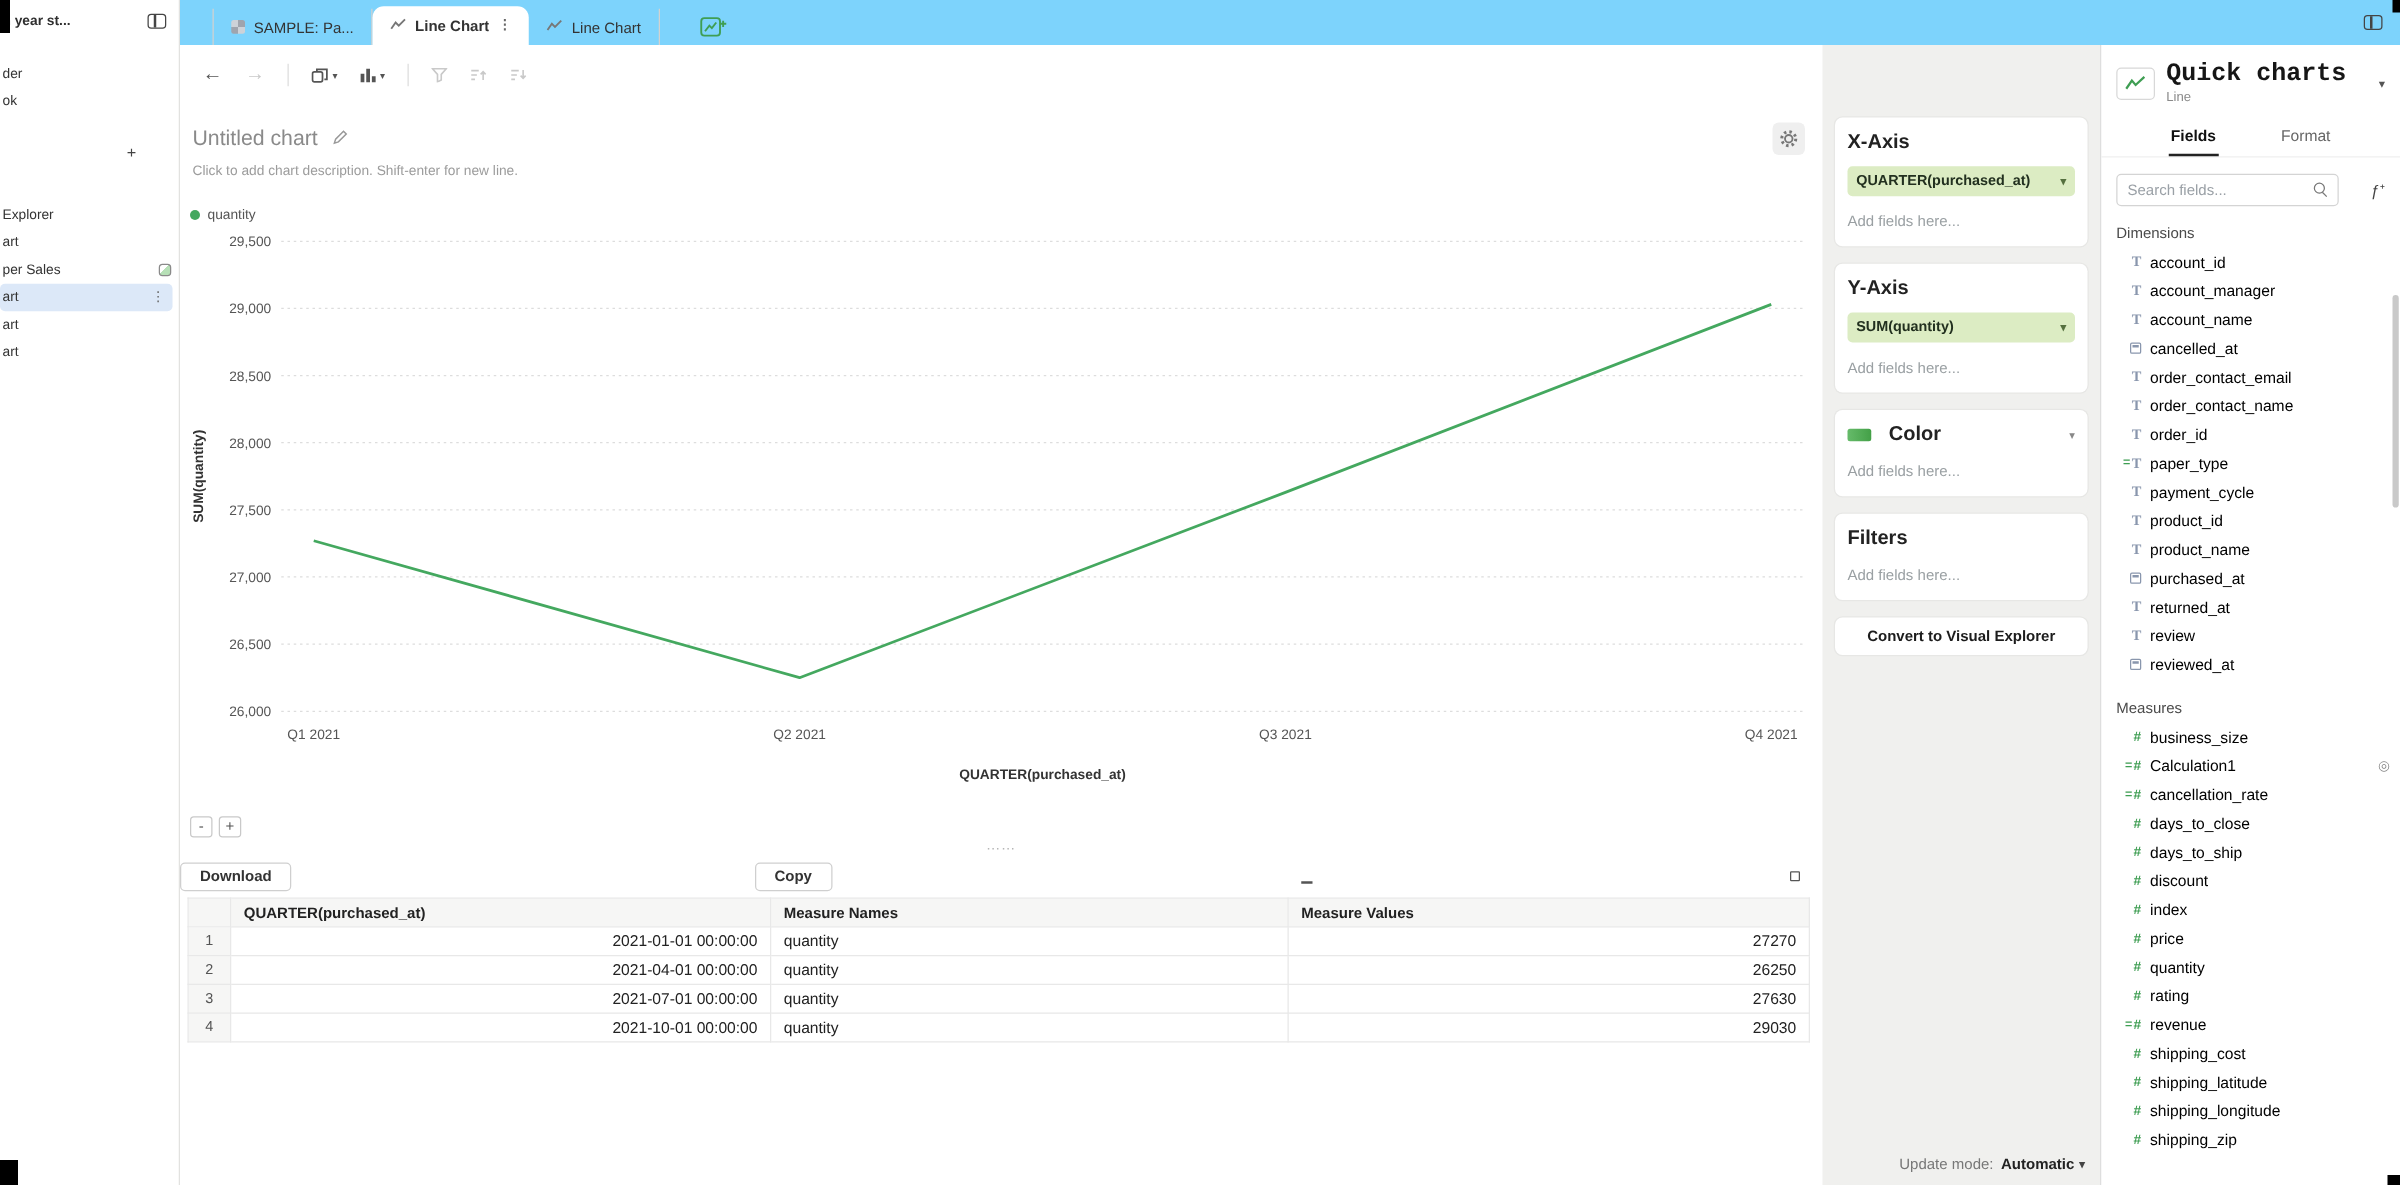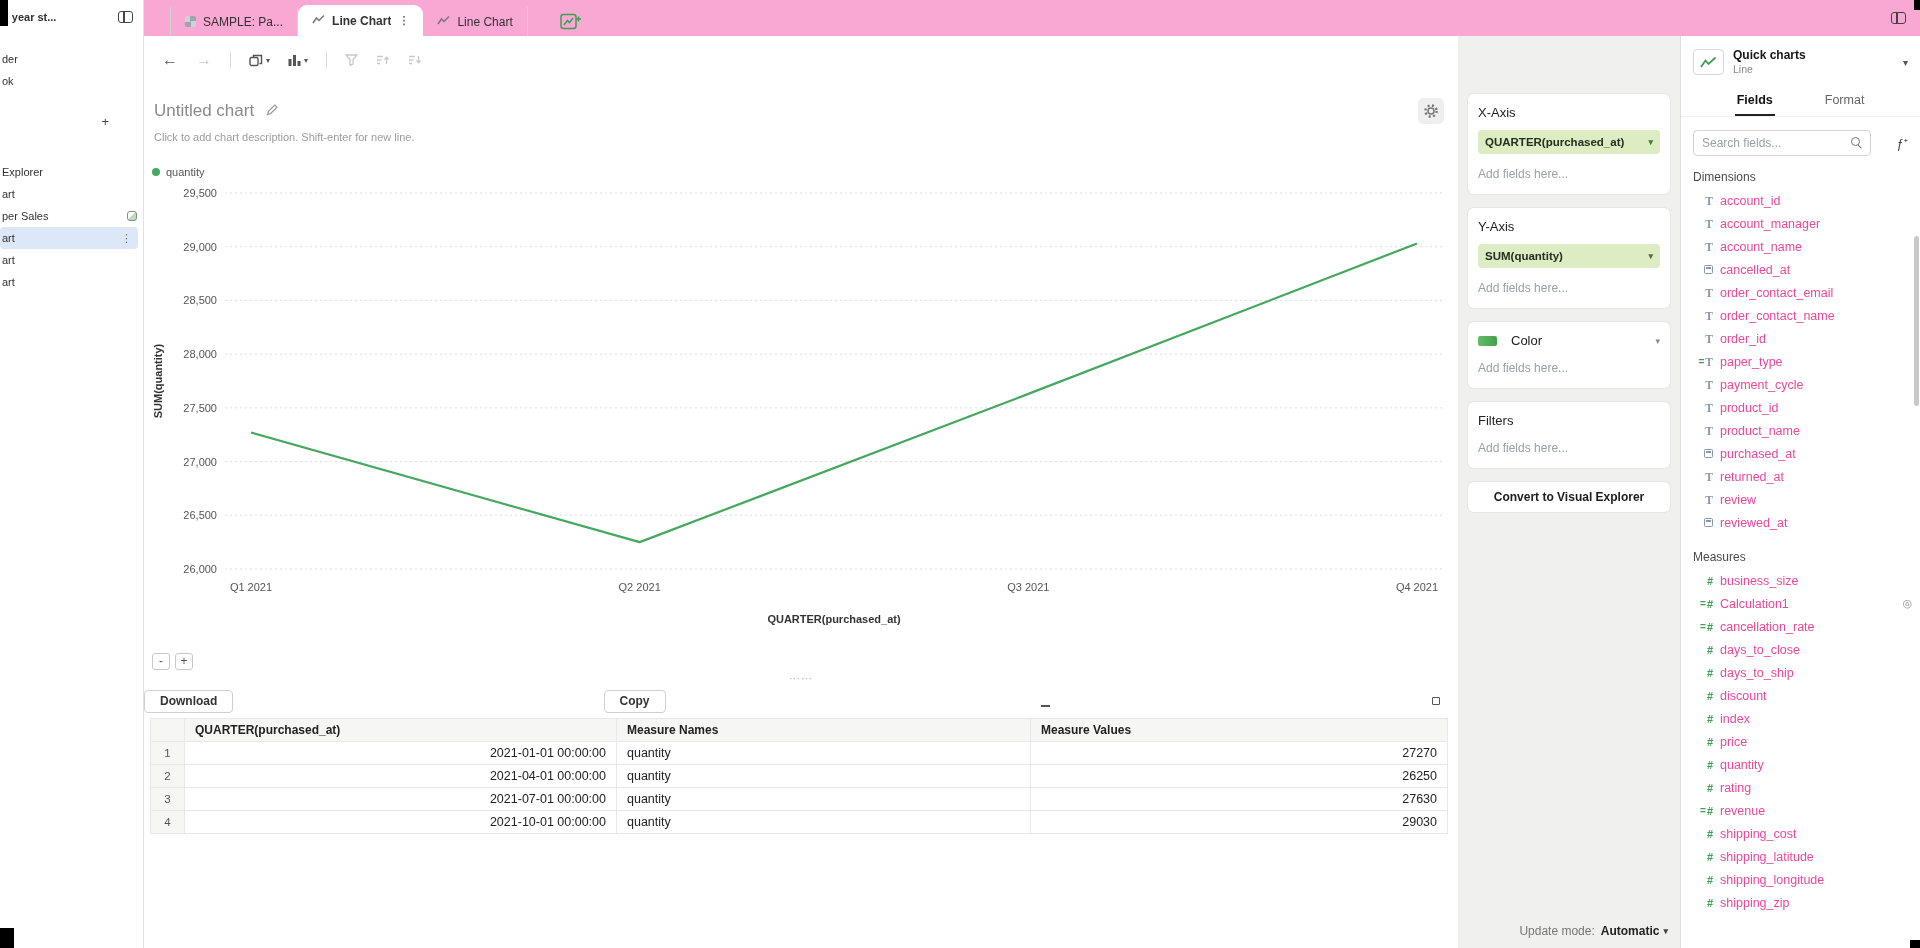--- a/index.html
+++ b/index.html
@@ -19,21 +19,21 @@
   .sb-item .lbl{flex:1;overflow:hidden}
   .sb-item.active{background:#dce8f8;border-radius:4px;margin-right:5px}
   .sb-add{text-align:right;padding:8px 34px 8px 0;color:#444;font-size:13px;margin-top:14px}
   .kebab{color:#666;font-size:11px;line-height:1}
   .sticker{display:inline-block;width:10px;height:10px;border-radius:3px;background:linear-gradient(135deg,#ffffff 45%,#b7e0b7 45%);border:1px solid #8a8a8a;flex:0 0 10px}
 
   
   .right-part{flex:1;display:flex;flex-direction:column;min-width:0}
 
   
-  .tabbar{height:36px;flex:0 0 36px;background:#f9a8d4;display:flex;align-items:flex-end;padding:0 12px 0 26px}
+  .tabbar{height:36px;flex:0 0 36px;background:#7dd3fc;display:flex;align-items:flex-end;padding:0 12px 0 26px}
   .tab{height:29px;display:flex;align-items:center;gap:7px;padding:0 14px;font-size:12px;color:#333;border-right:1px solid #d2d2d0;max-width:200px;white-space:nowrap}
   .tab.first{border-left:1px solid #d2d2d0}
   .tab.active{background:#fff;border-radius:9px 9px 0 0;font-weight:700;height:31px;border-right:none;border-left:none}
   .tab-label{overflow:hidden;text-overflow:ellipsis}
   .wb-ic{display:inline-block;width:11px;height:11px;border-radius:2px;background:conic-gradient(#9fa4ad 0 25%,#cdd2d8 0 50%,#9fa4ad 0 75%,#cdd2d8 0);flex:0 0 11px}
   .newtab{margin-left:26px;height:30px;display:flex;align-items:center;padding:0 6px}
   .tb-spacer{flex:1}
   .tb-right{align-self:center;display:flex;align-items:center;padding-right:2px}
 
   
@@ -71,37 +71,37 @@
   
   .data-table{border-collapse:collapse;margin:2px 10px 0 6px;width:calc(100% - 16px);table-layout:fixed;font-size:12.5px}
   .data-table th,.data-table td{border:1px solid #e8e8e8;height:23px;padding:0 10px;overflow:hidden;white-space:nowrap}
   .data-table thead th{background:#f6f6f5;font-weight:700;text-align:left;font-size:12px;color:#222}
   .data-table .gutter{background:#f6f6f5;color:#555;text-align:center;padding:0 3px;font-size:11.5px}
   .data-table .num{text-align:right}
 
   
   .config-col{flex:0 0 222px;background:#f0f0ee;padding:58px 10px 10px;position:relative;display:flex;flex-direction:column;gap:14px}
   .cfg-card{background:#fff;border-radius:6px;padding:11px 10px 13px;box-shadow:0 0 0 1px #e7e7e5}
-  .cfg-title{font-size:13px;font-weight:400;color:#222}
+  .cfg-title{font-size:16px;font-weight:700;color:#222}
   .pill{margin-top:10px;background:#dcecc3;border-radius:4px;height:24px;display:flex;align-items:center;justify-content:space-between;padding:0 7px;font-size:11.5px;font-weight:600;color:#22301f}
   .pill .chev{font-size:9px;color:#55703f}
   .add-fields{margin-top:13px;font-size:12px;color:#9aa0a3}
   .color-row{display:flex;align-items:center;gap:14px}
   .color-swatch{width:19px;height:10px;border-radius:2px;background:linear-gradient(90deg,#66bb6a,#43a047)}
   .color-row .chev{margin-left:auto;color:#888;font-size:9px}
   .cfg-convert{background:#fff;border-radius:6px;height:30px;display:flex;align-items:center;justify-content:center;font-size:12px;font-weight:700;color:#1c1c1c;box-shadow:0 0 0 1px #e7e7e5}
   .update-mode{position:absolute;bottom:10px;right:12px;font-size:12px;color:#777;display:flex;gap:6px;align-items:center;white-space:nowrap}
   .um-value{color:#222;font-weight:600;display:flex;gap:4px;align-items:center}
   .um-value .chev{font-size:9px;color:#444}
 
   
   .fields-col{flex:0 0 240px;background:#fff;border-left:1px solid #dedede;position:relative;overflow:hidden}
   .fp-header{display:flex;align-items:center;gap:9px;padding:13px 12px 9px 12px}
   .fp-ic{width:31px;height:26px;border:1px solid #d8d8d8;border-radius:4px;display:flex;align-items:center;justify-content:center;background:#fff;flex:0 0 31px}
-  .fp-title{font-family:Liberation Sans, sans-serif;font-size:12px;font-weight:700;color:#161616;line-height:1.1}
+  .fp-title{font-family:Liberation Mono, monospace;font-size:20px;font-weight:700;color:#161616;line-height:1.1}
   .fp-sub{font-size:10.5px;color:#8a8a8a;margin-top:1px}
   .fp-header .chev{margin-left:auto;color:#555;font-size:10px}
   .fp-tabs{display:flex;justify-content:center;gap:48px;border-bottom:1px solid #efefef;padding:0 10px}
   .fp-tab{padding:9px 2px 7px;font-size:12.5px;color:#666}
   .fp-tab.active{color:#111;font-weight:700;border-bottom:2px solid #222}
   .fp-search-row{display:flex;align-items:center;gap:24px;margin:13px 10px 0 12px}
   .fp-search{position:relative;flex:1}
   .fp-search input{width:100%;height:26px;border:1px solid #d4d4d4;border-radius:4px;padding:0 26px 0 8px;font-size:12px;font-family:inherit;color:#333;outline:none;background:#fff}
   .fp-search input::placeholder{color:#9aa0a6}
   .mag{position:absolute;right:8px;top:7px;width:12px;height:12px}
@@ -111,21 +111,21 @@
   .fp-label{font-size:12px;color:#4a4a4a;margin:14px 12px 5px}
   .fp-label.measures{margin-top:16px}
   .f-row{display:flex;align-items:center;height:23px;padding:0 8px 0 10px}
   .f-gutter{width:22px;display:flex;justify-content:flex-end;align-items:center;gap:1px;margin-right:7px;flex:0 0 22px}
   .eq{color:#3f9e53;font-weight:700;font-size:10px;line-height:1}
   .f-ic{display:inline-flex;align-items:center;justify-content:center}
   .f-ic[data-type="text"]::before{content:"T";font-family:"Liberation Serif",serif;font-size:11.5px;font-weight:700;color:#8996ad}
   .f-ic[data-type="date"]{width:9px;height:9px;border:1.3px solid #8996ad;border-radius:1.5px;position:relative}
   .f-ic[data-type="date"]::before{content:"";position:absolute;left:1px;right:1px;top:1.2px;height:1.5px;background:#8996ad}
   .f-ic[data-type="number"]::before{content:"#";font-size:11px;font-weight:700;color:#3f9e53}
-  .f-name{font-size:12.5px;color:#ec4899;flex:1;white-space:nowrap;overflow:hidden}
+  .f-name{font-size:12.5px;color:#000000;flex:1;white-space:nowrap;overflow:hidden}
   .target-ic{color:#888;font-size:11px;margin-left:4px}
   .fp-thumb{position:absolute;right:1px;top:200px;width:5px;height:170px;border-radius:3px;background:#c9c9c9}
 
   
   .corner{position:fixed;background:#000;z-index:60}
   .c-tl{left:0;top:0;width:8px;height:26px}
   .c-bl{left:0;bottom:0;width:14px;height:20px}
   .c-br{right:0;bottom:0;width:10px;height:8px}
   .c-tr{right:0;top:0;width:6px;height:10px}
 </style>

